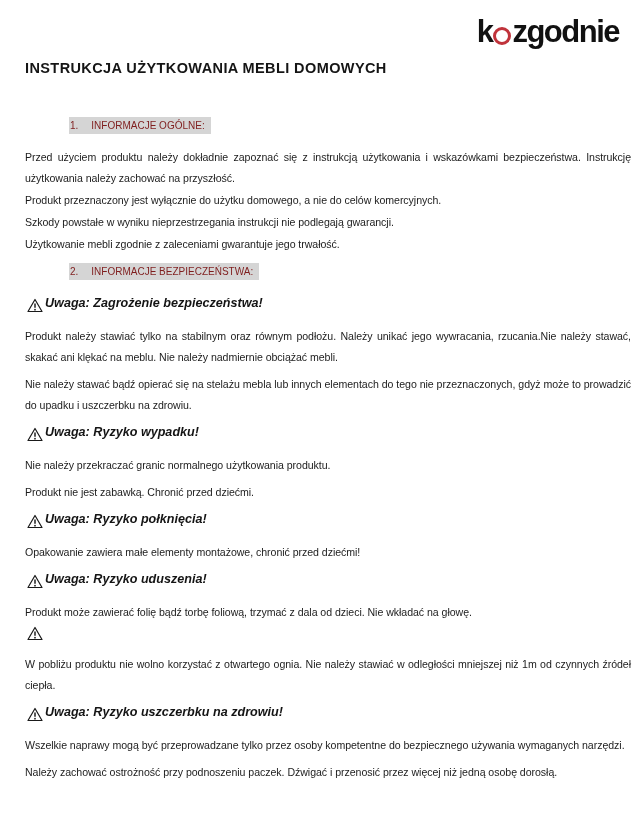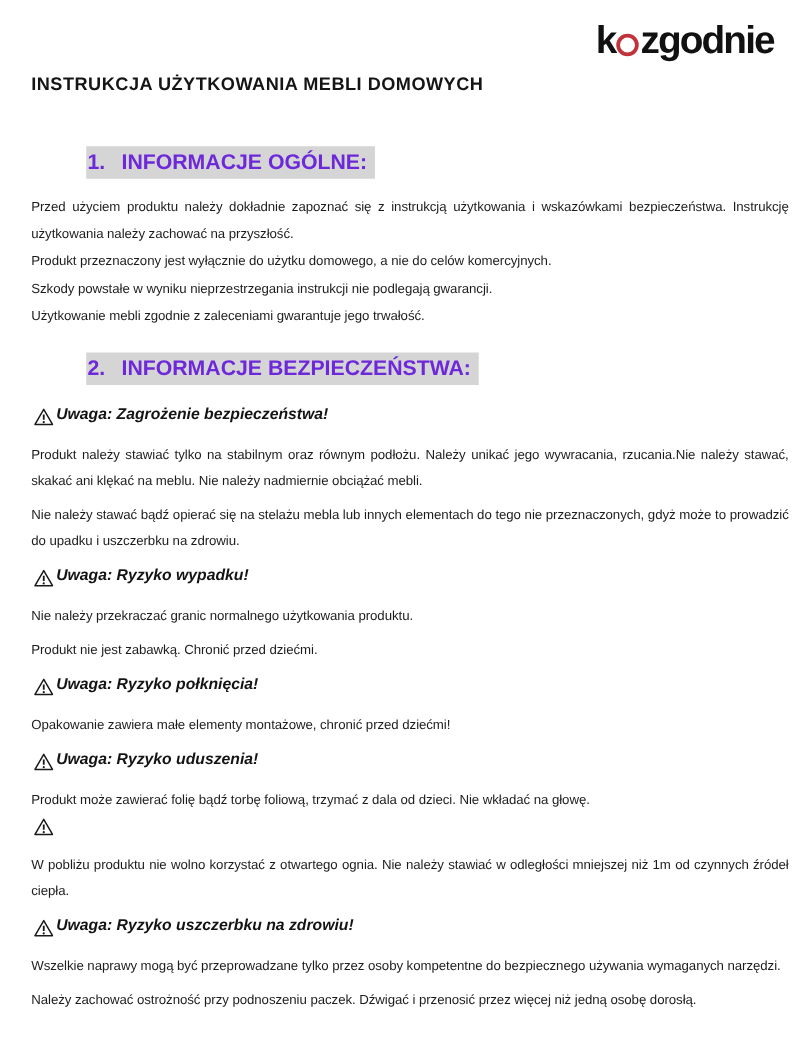--- a/index.html
+++ b/index.html
@@ -40,32 +40,32 @@
     margin: 0;
     padding-top: 60px;
     font-size: 14.5px;
     font-weight: bold;
     letter-spacing: 0.4px;
     color: #151515;
   }
   
   .sec-heading {
     margin: 0 0 13px 44px;
-    font-size: 17px;
-    font-weight: bold;
-    color: #6d28d9;
+    font-size: 10px;
+    font-weight: normal;
+    color: #7f1d1d;
   }
   .sec-heading .hl {
     background: var(--highlight, #d5d5d5);
     padding: 3px 6px 3px 1px;
     display: inline-block;
   }
   .sec-heading .num { margin-right: 13px; }
   .sec-heading.first { margin-top: 41px; }
-  .sec-heading.second { margin-top: 14px; }
+  .sec-heading.second { margin-top: 4px; }
   
   p.body-text {
     margin: 0 0 6px 0;
     font-size: 10.6px;
     letter-spacing: -0.05px;
     line-height: 21px;
     text-align: justify;
     color: #1c1c1c;
   }
   p.body-text.tight { margin-bottom: 1px; }

